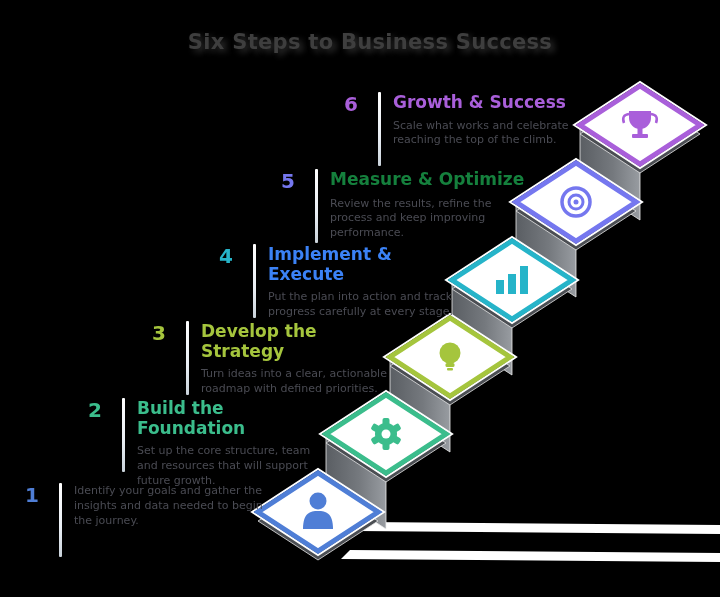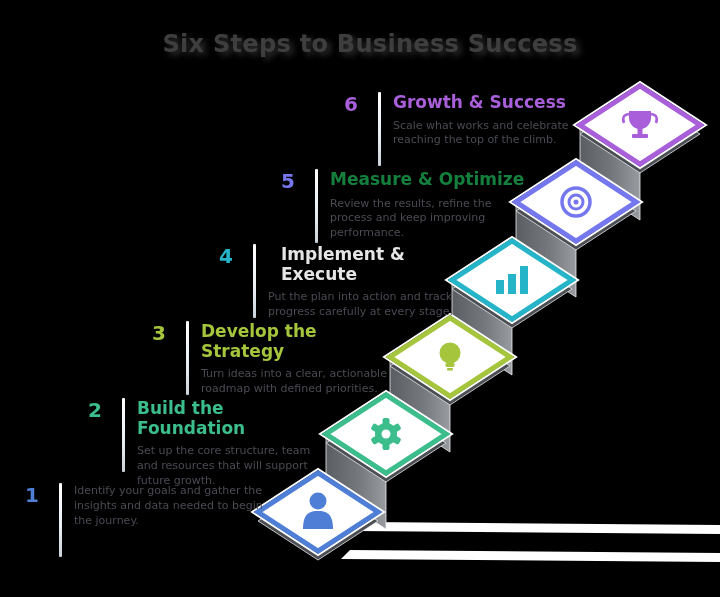--- a/index.html
+++ b/index.html
@@ -2,21 +2,21 @@
 <html><head>
 <meta charset="utf-8">
 <style>
   html,body{margin:0;padding:0;background:#000;}
   .canvas{
     position:relative;width:720px;height:597px;background:#000;
     overflow:hidden;font-family:"DejaVu Sans",sans-serif;
   }
   .page-title{
     position:absolute;left:150px;top:30px;width:440px;margin:0;
-    text-align:center;font-size:24px;font-weight:bold;letter-spacing:.3px;
+    text-align:center;font-size:21px;font-weight:bold;letter-spacing:.3px;
     text-shadow:4px 3px 6px rgba(110,110,110,.45);
   }
   .stair-svg{position:absolute;left:0;top:0;width:720px;height:597px;}
   .step-text{position:absolute;display:flex;align-items:flex-start;width:250px;}
   .step-num{
     width:24px;margin-right:10px;font-size:20px;font-weight:bold;
     line-height:1;padding-top:1px;text-align:left;
   }
   .step-line{
     width:3px;height:74px;margin-top:-1px;flex:0 0 auto;
@@ -138,21 +138,21 @@
     <div class="step-body">
       <div class="step-title" style="color: #15803d;">Measure &amp; Optimize</div>
       <div class="step-desc" style="color: rgb(74, 75, 83); margin-top: 7px;">Review the results, refine the process and keep improving performance.</div>
     </div>
   </div>
 
   <div class="step-text" style="left:219px;top:245px;">
     <div class="step-num" style="color: rgb(38, 180, 201);">4</div>
     <div class="step-line"></div>
     <div class="step-body">
-      <div class="step-title" style="color: #e5e5e5; margin-left: 13px;">Implement &amp; Execute</div>
+      <div class="step-title" style="color: #3b82f6;">Implement &amp; Execute</div>
       <div class="step-desc" style="color: rgb(74, 75, 83);">Put the plan into action and track progress carefully at every stage.</div>
     </div>
   </div>
 
   <div class="step-text" style="left:152px;top:322px;">
     <div class="step-num" style="color: rgb(165, 197, 61);">3</div>
     <div class="step-line"></div>
     <div class="step-body">
       <div class="step-title" style="color: rgb(165, 197, 61);">Develop the Strategy</div>
       <div class="step-desc" style="color: rgb(74, 75, 83);">Turn ideas into a clear, actionable roadmap with defined priorities.</div>

